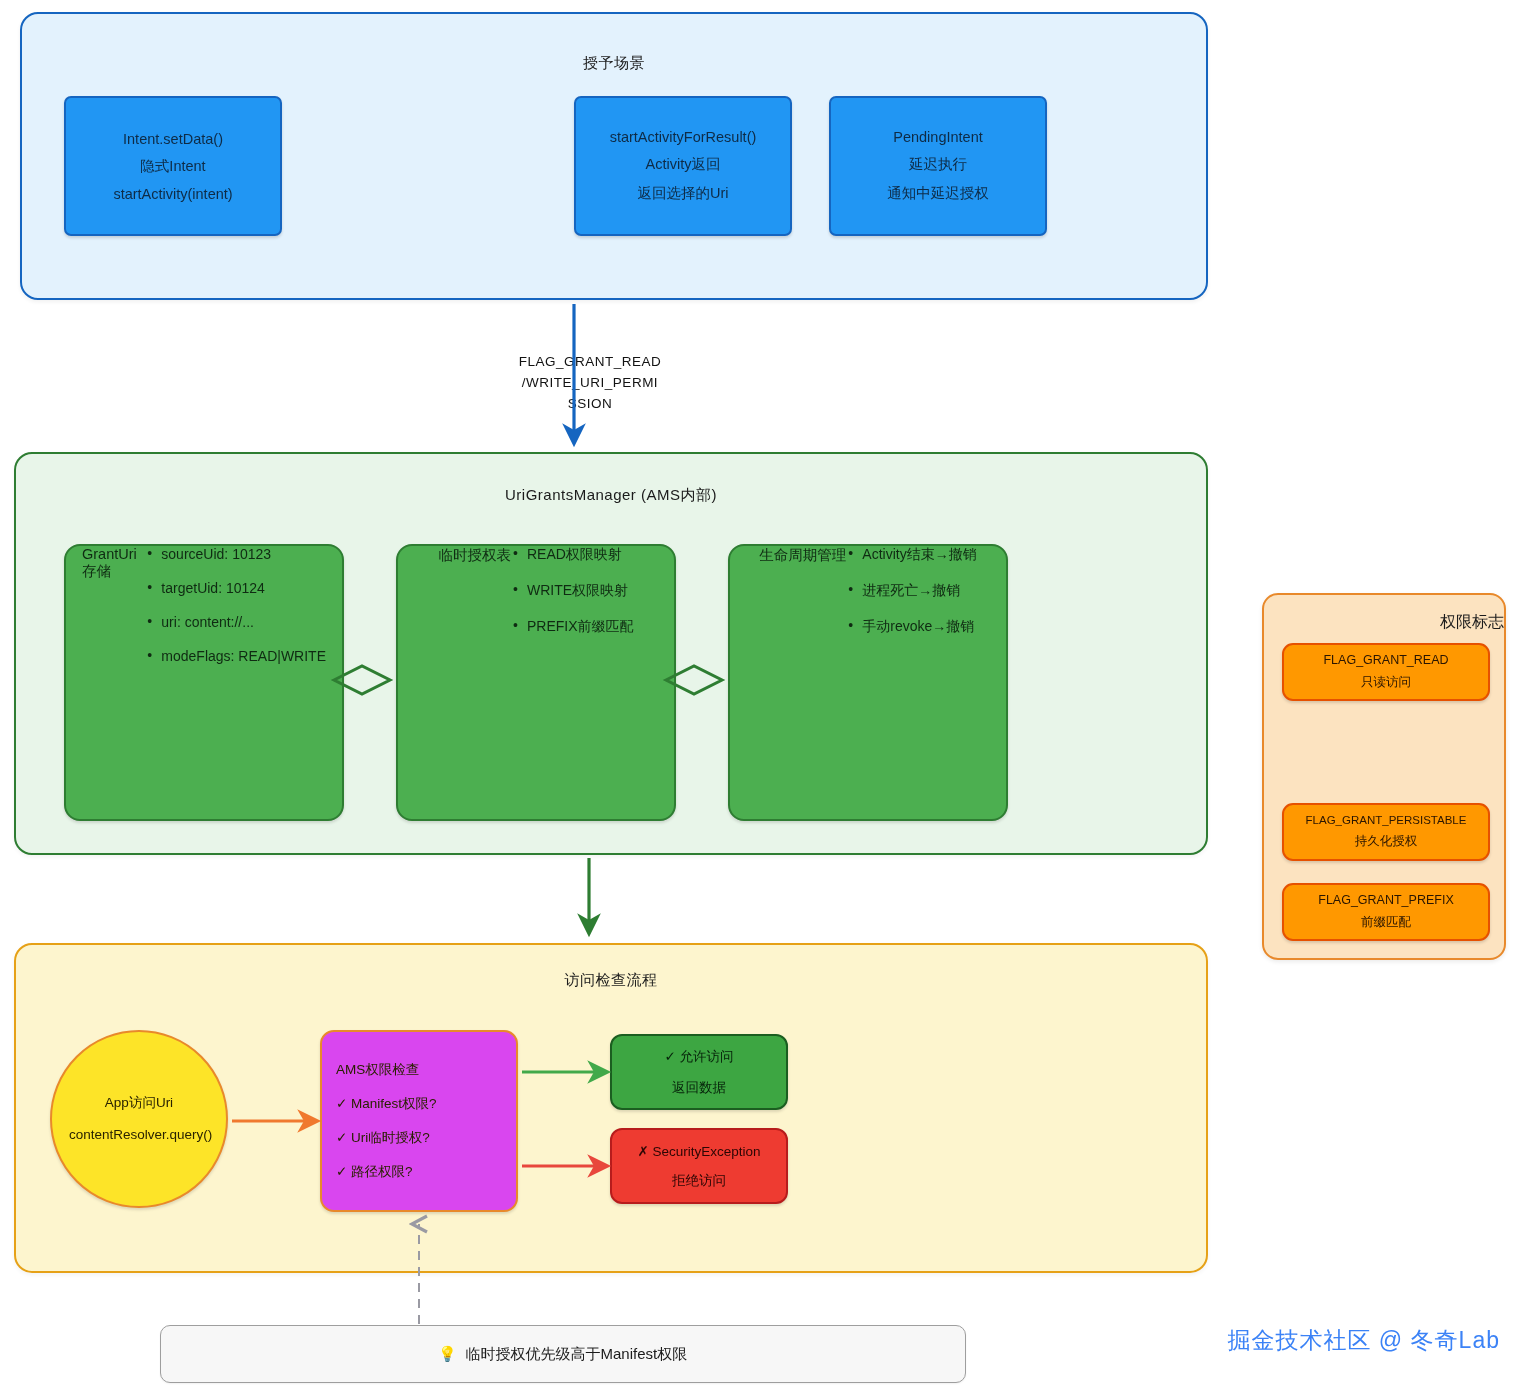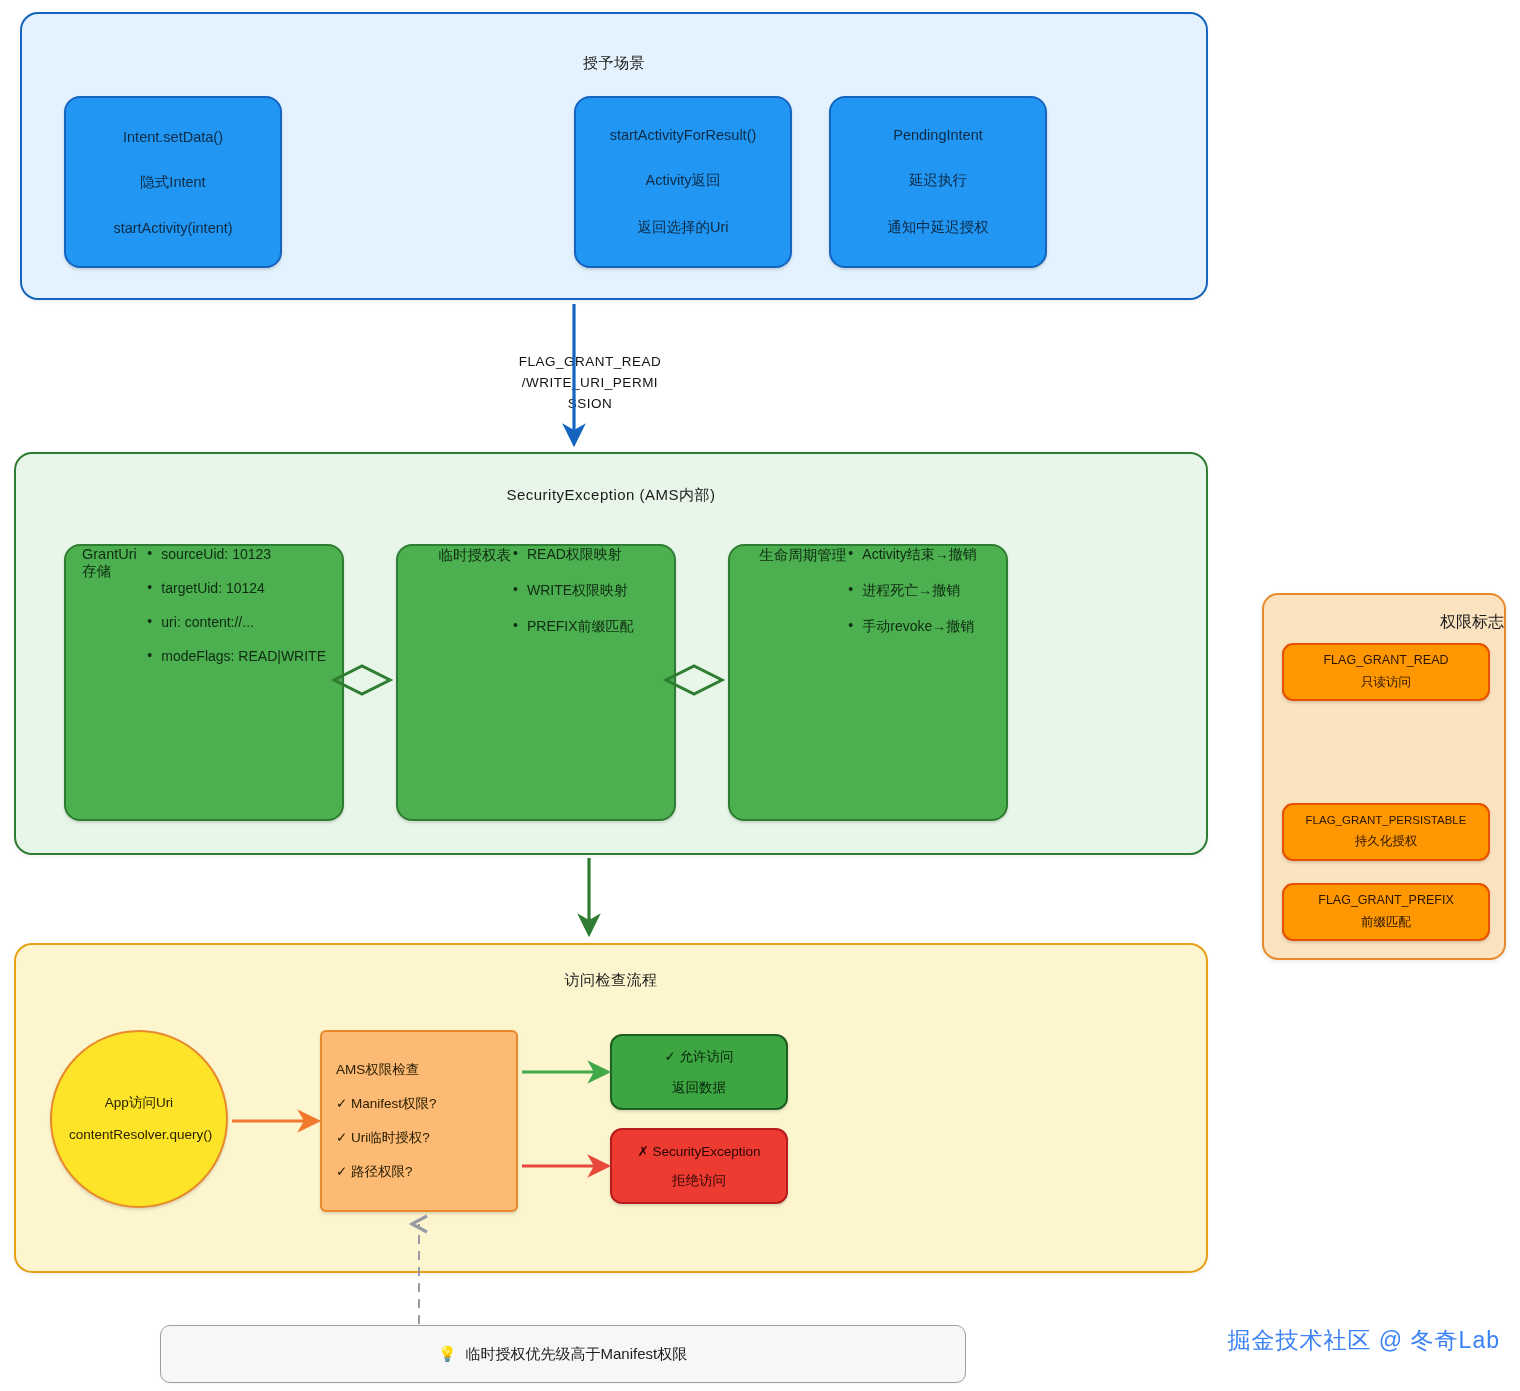--- a/index.html
+++ b/index.html
@@ -22,24 +22,24 @@
 
   
   #grant-scenarios-panel{
     left:20px; top:12px; width:1188px; height:288px;
     background:#E3F2FD; border:2px solid #1565C0;
     box-shadow:0 2px 4px rgba(0,0,0,.06);
   }
   #grant-scenarios-panel .panel-title{ top:40px; }
 
   .blue-card{
-    position:absolute; top:82px; width:218px; height:172px;
-    background:#2196F3; border:2px solid #1565C0; border-radius:16px;
-    display:flex; flex-direction:column; align-items:center; justify-content:center;
-    gap:28px; color:#0b2540;
+    position:absolute; top:82px; width:218px; height:140px;
+    background:#2196F3; border:2px solid #1565C0; border-radius:7px;
+    display:flex; flex-direction:column; align-items:center; justify-content:center;
+    gap:10px; color:#0b2540;
     box-shadow:0 2px 3px rgba(0,0,0,.14);
   }
   .blue-card .ln { font-size:14.5px; white-space:nowrap; color:#0e2b46;}
   .blue-card .ln.head { font-size:14.5px; }
 
   
   #urigrantsmanager-panel{
     left:14px; top:452px; width:1194px; height:403px;
     background:#E8F5E9; border:2px solid #2E7D32;
     box-shadow:0 2px 4px rgba(0,0,0,.05);
@@ -77,22 +77,22 @@
     width:178px; height:178px; border-radius:50%;
     background:#FDE428; border:2px solid #E8892B;
     display:flex; flex-direction:column; align-items:center; justify-content:center;
     gap:14px; box-shadow:0 2px 3px rgba(0,0,0,.13);
   }
   #app-access-node .ln{ font-size:13.5px; color:#2a2300; text-align:center; max-width:140px;}
   #app-access-node .ln.wrap{ line-height:1.35; }
 
   #ams-check-node{
     position:absolute; left:320px; top:1030px;
-    width:198px; height:182px; border-radius:6px;
-    background:#fdba74; border:2px solid #E8892B;
+    width:198px; height:182px; border-radius:14px;
+    background:#d946ef; border:2px solid #E8892B;
     padding:16px 14px; box-shadow:0 2px 3px rgba(0,0,0,.13);
     display:flex; flex-direction:column; justify-content:center; gap:16px;
   }
   #ams-check-node .ln{ font-size:13.5px; color:#2a2000; white-space:nowrap;}
 
   #allow-node{
     position:absolute; left:610px; top:1034px; width:178px; height:76px;
     border-radius:12px; background:#3DA642; border:2px solid #1B5E20;
     display:flex; flex-direction:column; align-items:center; justify-content:center;
     gap:13px; box-shadow:0 2px 3px rgba(0,0,0,.13);
@@ -176,21 +176,21 @@
       <span class="ln">延迟执行</span>
       <span class="ln">通知中延迟授权</span>
     </div>
   </div>
 
   <div class="edge-label" id="flag-edge-label" style="left:420px; top:352px; width:340px;">FLAG_GRANT_READ
 /WRITE_URI_PERMI
 SSION</div>
 
   <div class="panel" id="urigrantsmanager-panel">
-    <div class="panel-title">SecurityException (AMS内部)</div>
+    <div class="panel-title">UriGrantsManager (AMS内部)</div>
 
     <div class="green-card" style="left:48px; width:280px;">
       <div class="gtitle">GrantUri存储</div>
       <ul>
         <li>sourceUid: 10123</li>
         <li>targetUid: 10124</li>
         <li>uri: content://...</li>
         <li>modeFlags: READ|WRITE</li>
       </ul>
     </div>

